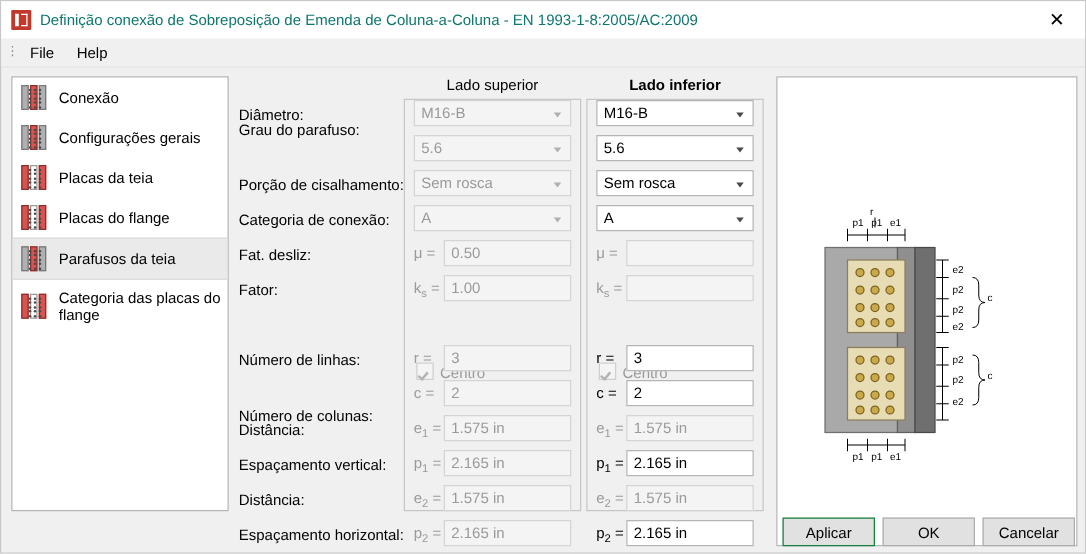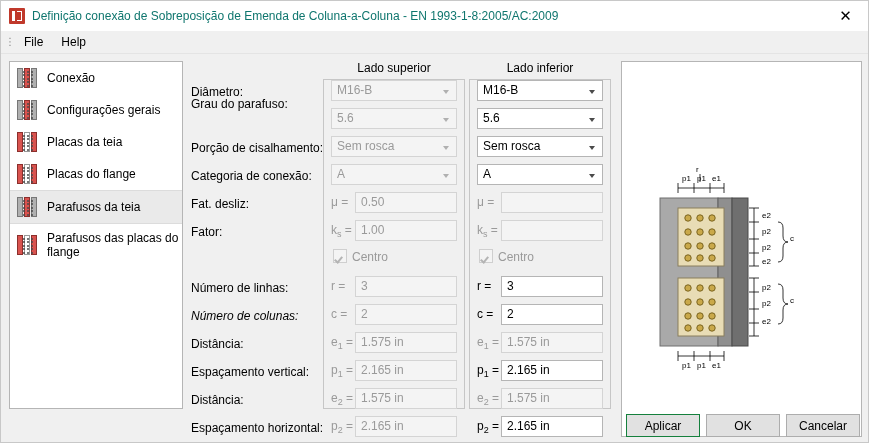--- a/index.html
+++ b/index.html
@@ -246,20 +246,21 @@
   .eqlab .sub {
     font-size: 9px;
     vertical-align: sub;
   }
   .eqlab.dis { color: #9a9a9a; }
   .chk {
     position: absolute;
     font-size: 12px;
     color: #9a9a9a;
     white-space: nowrap;
+    margin-top: 41px;
   }
   .chk .box {
     display: inline-block;
     width: 12px;
     height: 12px;
     border: 1px solid #cfcfcf;
     background: #f4f4f4;
     vertical-align: -2px;
     margin-right: 5px;
     position: relative;
@@ -473,40 +474,40 @@
               <i style="left: 9px; top: 7.8px;"></i>
               <i style="left: 13px; top: 7.8px;"></i>
               <i style="left: 5px; top: 11.2px;"></i>
               <i style="left: 9px; top: 11.2px;"></i>
               <i style="left: 13px; top: 11.2px;"></i>
               <i style="left: 5px; top: 14.6px;"></i>
               <i style="left: 9px; top: 14.6px;"></i>
               <i style="left: 13px; top: 14.6px;"></i>
             </span>
           </span>
-        <span class="side-label">Parafusos das placas do flange</span>
+        <span class="side-label">Categoria das placas do flange</span>
       </div>
     </div>
 
     <div class="form-area">
 
       <div class="col-head" style="left:132px; top:0; width:142px;">Lado superior</div>
-      <div class="col-head" style="left:278px; top:0; width:142px;">Lado inferior</div>
+      <div class="col-head" style="left:278px; top:0; width:142px;font-weight:bold;">Lado inferior</div>
 
       <div class="grpbox" style="left:132px;"></div>
       <div class="grpbox" style="left:278px;"></div>
 
       <div class="row-label" style="top:24px;">Diâmetro:</div>
       <div class="row-label" style="top:36px;">Grau do parafuso:</div>
       <div class="row-label" style="top:108px;">Categoria de conexão:</div>
       <div class="row-label" style="top:80px;">Porção de cisalhamento:</div>
       <div class="row-label" style="top:136px;">Fat. desliz:</div>
       <div class="row-label" style="top:164px;">Fator:</div>
       <div class="row-label" style="top:220px;">Número de linhas:</div>
-      <div class="row-label" style="top:248px;font-style:italic;">Número de colunas:</div>
+      <div class="row-label" style="top:265px;">Número de colunas:</div>
       <div class="row-label" style="top:276px;">Distância:</div>
       <div class="row-label" style="top:304px;">Espaçamento vertical:</div>
       <div class="row-label" style="top:332px;">Distância:</div>
       <div class="row-label" style="top:360px;">Espaçamento horizontal:</div>
 
       <div class="fld dis combo" style="left:140px; top:19px; width:126px;">M16-B</div>
       <div class="fld dis combo" style="left:140px; top:47px; width:126px;">5.6</div>
       <div class="fld dis combo" style="left:140px; top:75px; width:126px;">Sem rosca</div>
       <div class="fld dis combo" style="left:140px; top:103px; width:126px;">A</div>
 

